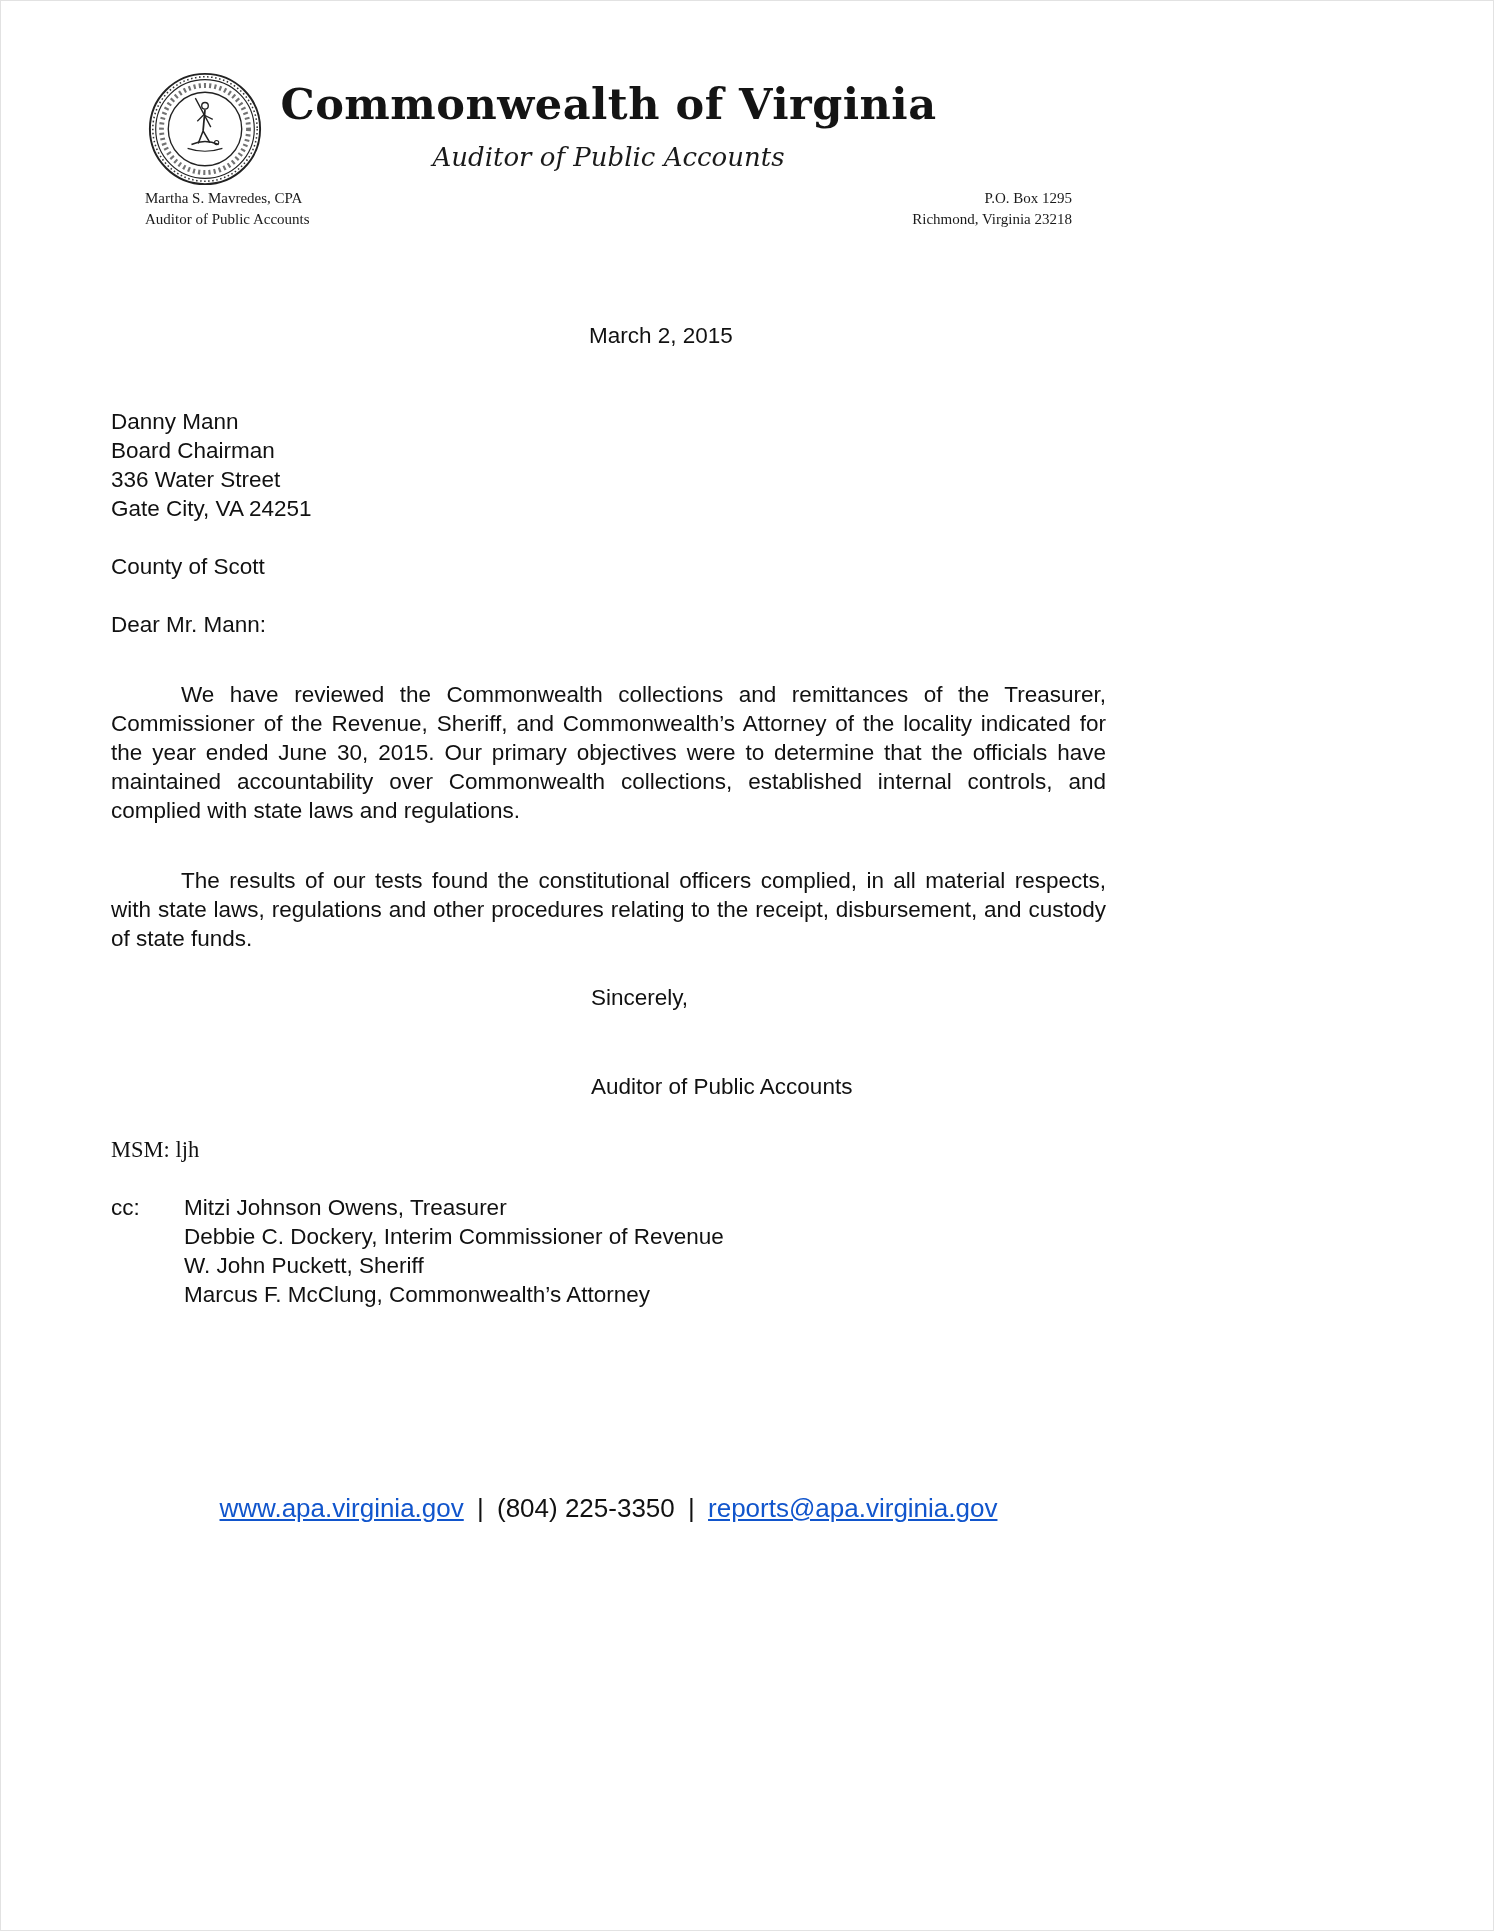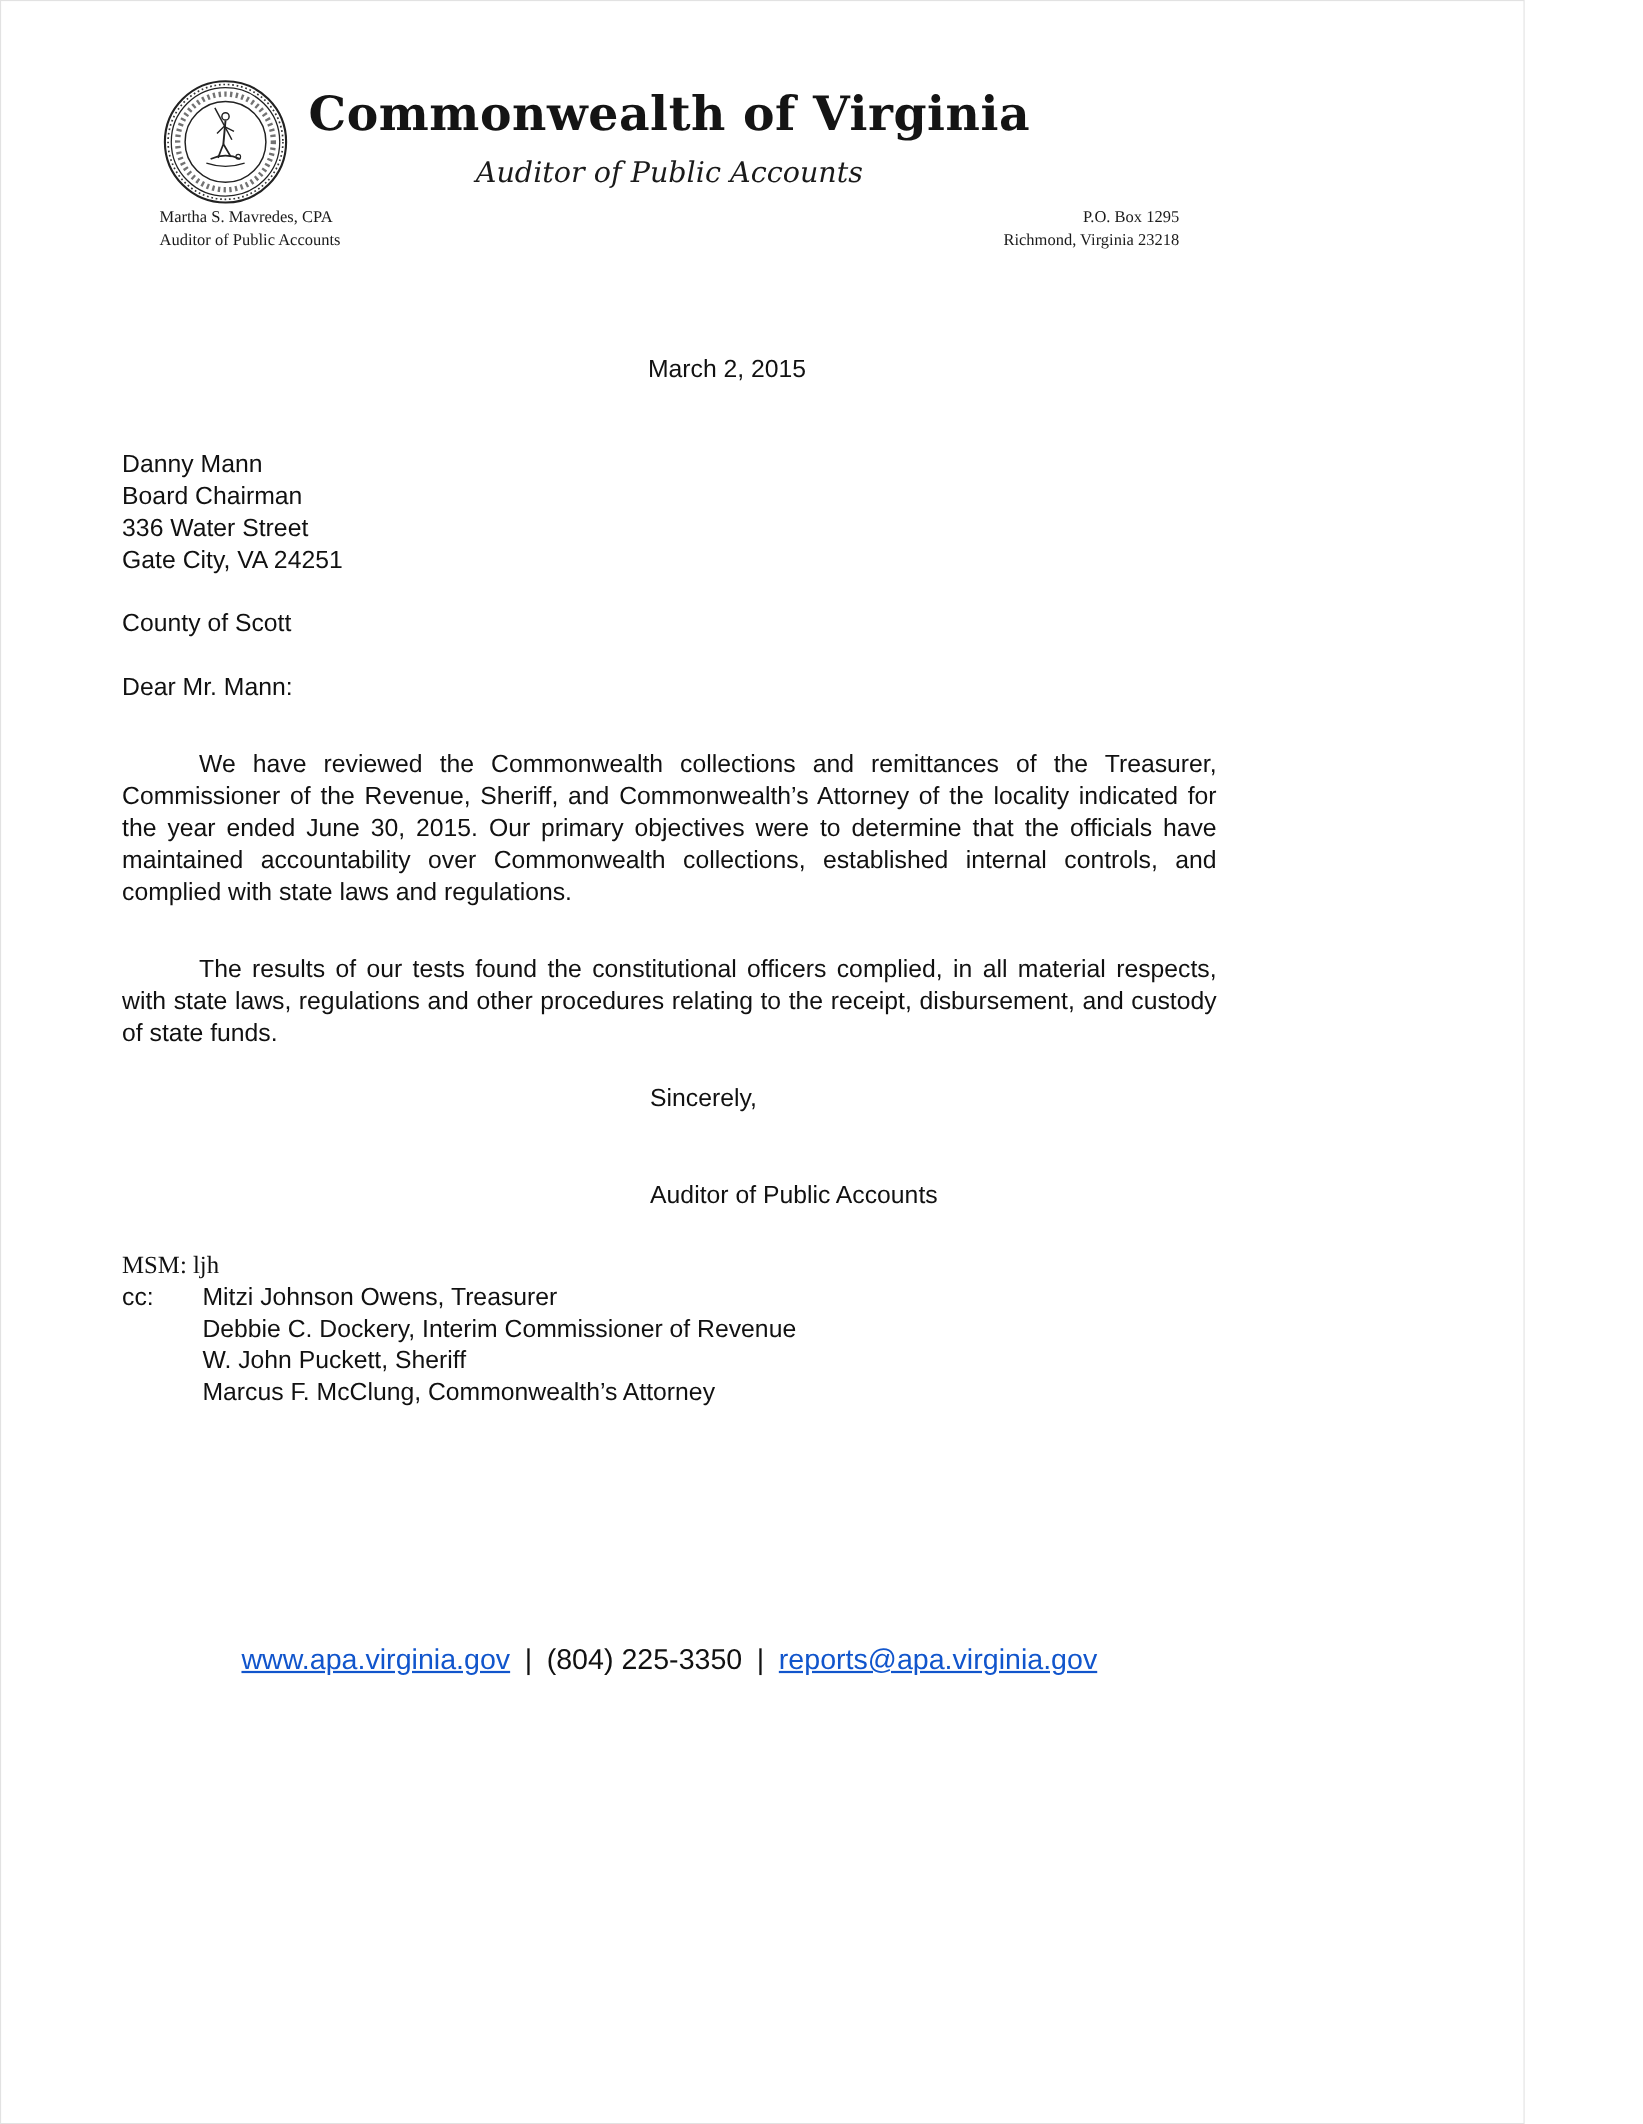--- a/index.html
+++ b/index.html
@@ -1,20 +1,20 @@
 <!DOCTYPE html>
 <html><head>
 <meta charset="utf-8">
 <style>
   html, body { margin: 0; padding: 0; background: #ffffff; }
   * { box-sizing: border-box; }
 
   .page {
     position: relative;
-    width: 1386px;
+    width: 1494px;
     height: 1931px;
     background: #ffffff;
     border: 1px solid #e2e2e2;
     padding: 66px 46px 0 110px;
     font-family: "Liberation Sans", sans-serif;
     color: #111111;
   }
 
   .content { width: 995px; position: relative; }
 
@@ -70,21 +70,21 @@
     margin-top: 41px;
     width: 995px;
     text-align: justify;
     text-indent: 70px;
   }
 
   .sincerely   { margin-top: 30px; padding-left: 480px; }
   .signer      { margin-top: 60px; padding-left: 480px; }
   .ref         { margin-top: 34px; font-family: Liberation Serif, serif; }
 
-  .cc-block { display: flex; }
+  .cc-block { margin-top: 29px; display: flex; }
   .cc-label { width: 73px; flex: 0 0 73px; }
   .cc-list  { display: flex; flex-direction: column; }
 
   
   .footer {
     position: absolute;
     top: 1492px;
     left: 110px;
     width: 995px;
     text-align: center;

